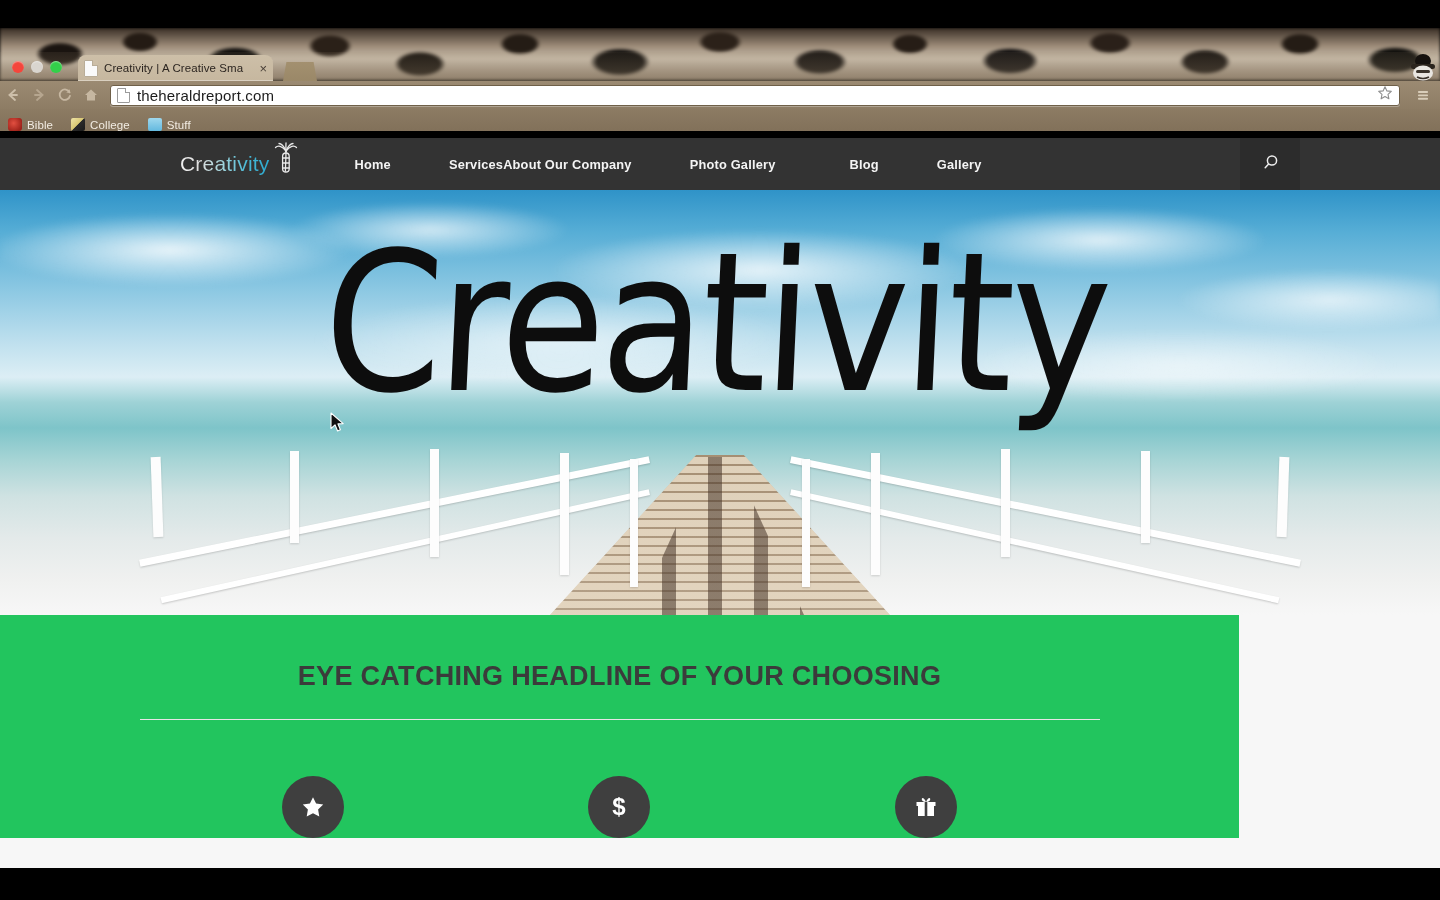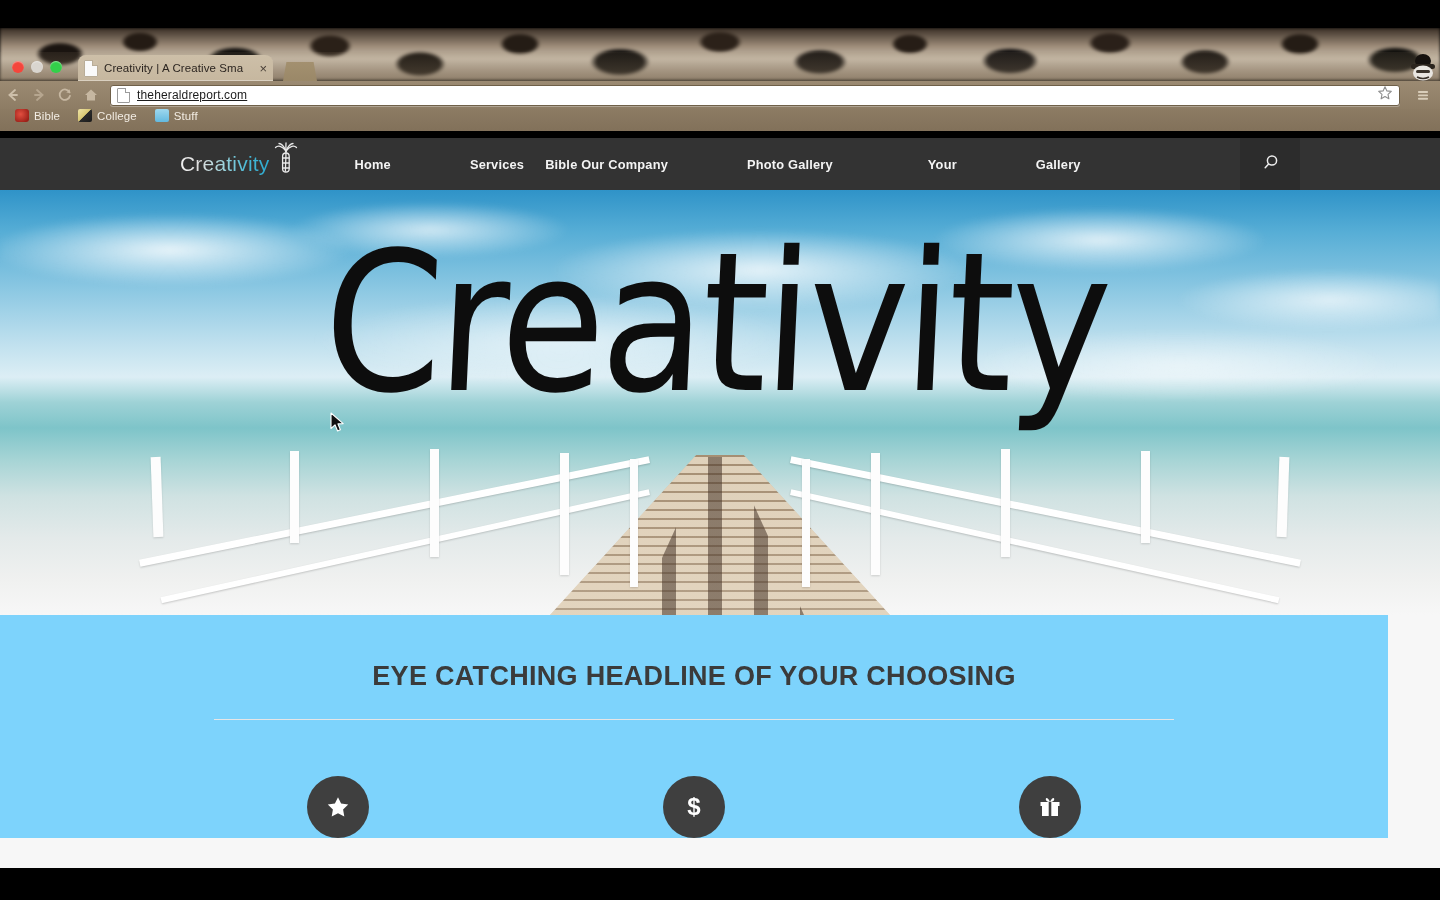--- a/index.html
+++ b/index.html
@@ -86,29 +86,29 @@
   .navbtn svg{display:block;}
   .omnibox{
     flex:1;height:21px;margin:0 10px 0 6px;background:#fff;border:1px solid #6f6049;
     border-radius:3px;display:flex;align-items:center;padding:0 6px;box-sizing:border-box;
     box-shadow:0 1px 0 rgba(255,255,255,.3);
   }
   .omni-favicon{width:11px;height:13px;background:#fff;border:1px solid #9b9b9b;border-radius:1px;
     margin-right:7px;flex:none;position:relative;}
   .omni-favicon:after{content:"";position:absolute;right:-1px;top:-1px;width:4px;height:4px;background:#fff;
     border-left:1px solid #9b9b9b;border-bottom:1px solid #9b9b9b;}
-  .omni-url{font-size:12px;color:#1c1c1c;flex:1;letter-spacing:.15px;text-decoration:underline;}
+  .omni-url{font-size:15px;color:#1c1c1c;flex:1;letter-spacing:.15px;}
   .omni-star{margin-left:6px;flex:none;}
   .menubtn{width:26px;height:24px;display:flex;align-items:center;justify-content:center;margin-right:4px;flex:none;}
 
   
   .bookmarks{
     position:absolute;left:0;top:57px;width:1440px;height:22px;
     background:linear-gradient(180deg,#8c7b63 0%,#82715a 100%);
-    display:flex;align-items:flex-start;padding-left:15px;box-sizing:border-box;
+    display:flex;align-items:flex-end;padding-left:8px;box-sizing:border-box;
   }
   .bm{display:flex;align-items:center;margin-right:18px;}
   .bm-label{font-size:11.5px;color:#f2ece3;margin-left:5px;letter-spacing:.1px;}
   .bm-ico{width:14px;height:13px;flex:none;border-radius:2px;}
   .bm-ico.bible{background:radial-gradient(circle at 40% 40%, #e24f40 0%, #9b2018 80%);border-radius:3px;}
   .bm-ico.college{background:linear-gradient(135deg,#efe4a8 0%,#d9c873 48%,#2b2b2b 49%,#1a1a1a 100%);}
   .bm-ico.stuff{background:linear-gradient(180deg,#9fd8ee 0%,#63b9df 100%);border-radius:2px;}
 
   
   .site{position:absolute;left:0;top:86px;width:1440px;height:737px;background:#f7f7f7;overflow:hidden;}
@@ -116,21 +116,21 @@
   
   .sitenav{
     position:relative;width:1440px;height:52px;background:#333333;
     display:flex;align-items:center;
   }
   .brand{display:flex;align-items:center;margin-left:180px;flex:none;}
   .brand-word{font-size:21px;letter-spacing:.2px;font-family:"Liberation Sans",sans-serif;
     background:linear-gradient(90deg,#f2f2f2 0%,#dcdcdc 22%,#9fd4dc 48%,#49b9d6 74%,#2aa9d0 100%);
     -webkit-background-clip:text;background-clip:text;color:transparent;}
   .palm{margin-left:3px;margin-top:-9px;flex:none;}
-  .navlinks{display:flex;align-items:center;margin-left:56px;gap:21px;}
+  .navlinks{display:flex;align-items:center;margin-left:56px;}
   .navlink{
     font-size:12.8px;font-weight:bold;color:#f4f4f4;letter-spacing:.2px;
     padding:0 0px;white-space:nowrap;
   }
   .navsearch{
     position:absolute;right:140px;top:0;width:60px;height:52px;background:#2c2c2c;
     display:flex;align-items:center;justify-content:center;
   }
   .navbar-right-pad{position:absolute;right:0;top:0;width:140px;height:52px;background:#333;}
 
@@ -186,21 +186,21 @@
     position:absolute;left:0;right:0;top:36px;text-align:center;
     font-family:"DejaVu Sans", sans-serif;
     font-size:170px;line-height:1;color:#0d0d0d;
     letter-spacing:-4px;
     transform:scaleY(1.14) skewX(-3deg);
     transform-origin:center top;
     font-weight:400;
   }
 
   
-  .content{position:relative;width:1388px;background:#7dd3fc;padding-top:46px;}
+  .content{position:relative;width:1239px;background:#22c55e;padding-top:46px;}
   .headline{
     text-align:center;font-size:27px;font-weight:bold;color:#3b3b3b;
     letter-spacing:.3px;
   }
   .divider{width:960px;height:1px;background:#e6e6e6;margin:27px auto 0;}
 
   .cols{display:flex;margin-top:56px;padding:0 160px;box-sizing:border-box;}
   .col{flex:1;text-align:center;padding:0 14px;box-sizing:border-box;}
   .circle{
     width:62px;height:62px;border-radius:50%;background:#3f3f3f;margin:0 auto;
@@ -332,23 +332,23 @@
                   <path d="M9.8 22 H16"></path>
                   <path d="M9.8 27 H16"></path>
               </g>
             </svg>
           </span>
         </div>
 
         <div class="navlinks">
           <a class="navlink" style="margin-right:58px">Home</a>
           <a class="navlink" style="">Services</a>
-          <a class="navlink" style="margin-right:58px">Bible Our Company</a>
+          <a class="navlink" style="margin-right:58px">About Our Company</a>
           <a class="navlink" style="margin-right:74px">Photo Gallery</a>
-          <a class="navlink" style="margin-right:58px">Your</a>
+          <a class="navlink" style="margin-right:58px">Blog</a>
           <a class="navlink">Gallery</a>
         </div>
 
         <div class="navsearch">
           <span>
             <svg width="19" height="19" viewBox="0 0 19 19">
               <circle cx="11" cy="7.5" r="4.6" fill="none" stroke="#ededed" stroke-width="1.5"></circle>
               <path d="M7.6 11 L4.2 14.8" stroke="#ededed" stroke-width="1.5" stroke-linecap="round"></path>
             </svg>
           </span>

